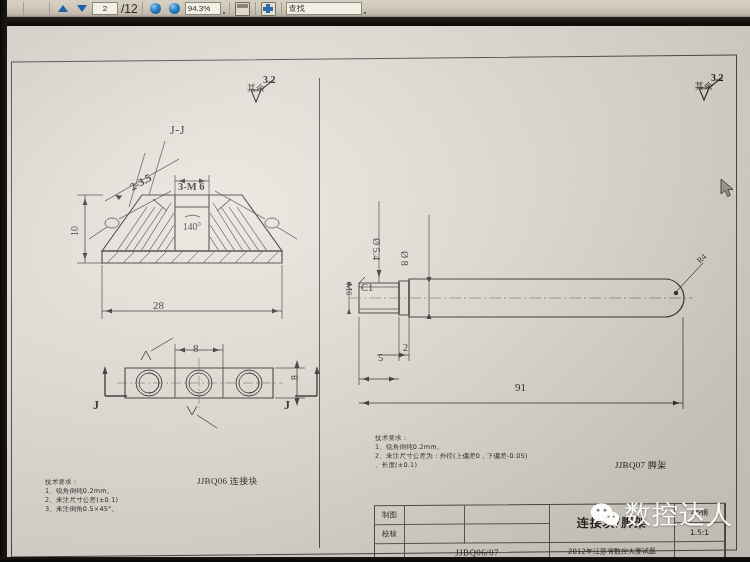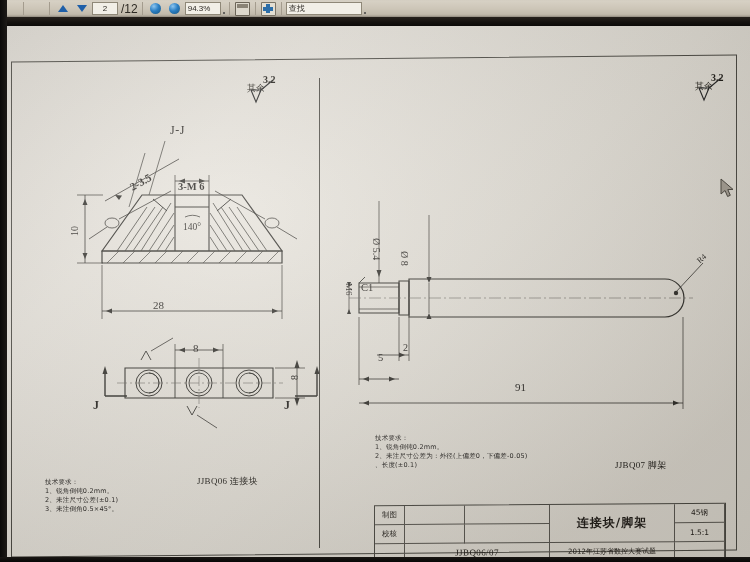--- a/index.html
+++ b/index.html
@@ -386,14 +386,27 @@
       <div style="font-size:7px;">2012年江苏省数控大赛试题</div>
       <div></div>
     </div>
 
     <svg id="cursor" width="16" height="22">
       <path d="M1,1 L1,16 L5,12.5 L7.6,18.5 L10.3,17.3 L7.8,11.6 L13,11.4 Z" fill="#9a948a" stroke="#4a463f" stroke-width="1"></path>
     </svg>
 
   </div>
 
+  <div id="watermark">
+    <svg class="wx-logo" viewBox="0 0 34 30">
+      <ellipse cx="13" cy="12" rx="12.5" ry="10.5" fill="#ffffff"></ellipse>
+      <path d="M6,19 L3,25 L9,21.5 Z" fill="#ffffff"></path>
+      <circle cx="9" cy="9.5" r="1.7" fill="#8a8377"></circle>
+      <circle cx="17" cy="9.5" r="1.7" fill="#8a8377"></circle>
+      <ellipse cx="24" cy="19" rx="9.5" ry="8" fill="#ffffff"></ellipse>
+      <path d="M30,24.5 L33,29 L28,26.5 Z" fill="#ffffff"></path>
+      <circle cx="21" cy="17" r="1.3" fill="#8a8377"></circle>
+      <circle cx="27" cy="17" r="1.3" fill="#8a8377"></circle>
+    </svg>
+    <span class="wm-text">数控达人</span>
+  </div>
 
 </div>
 
 </body></html>

